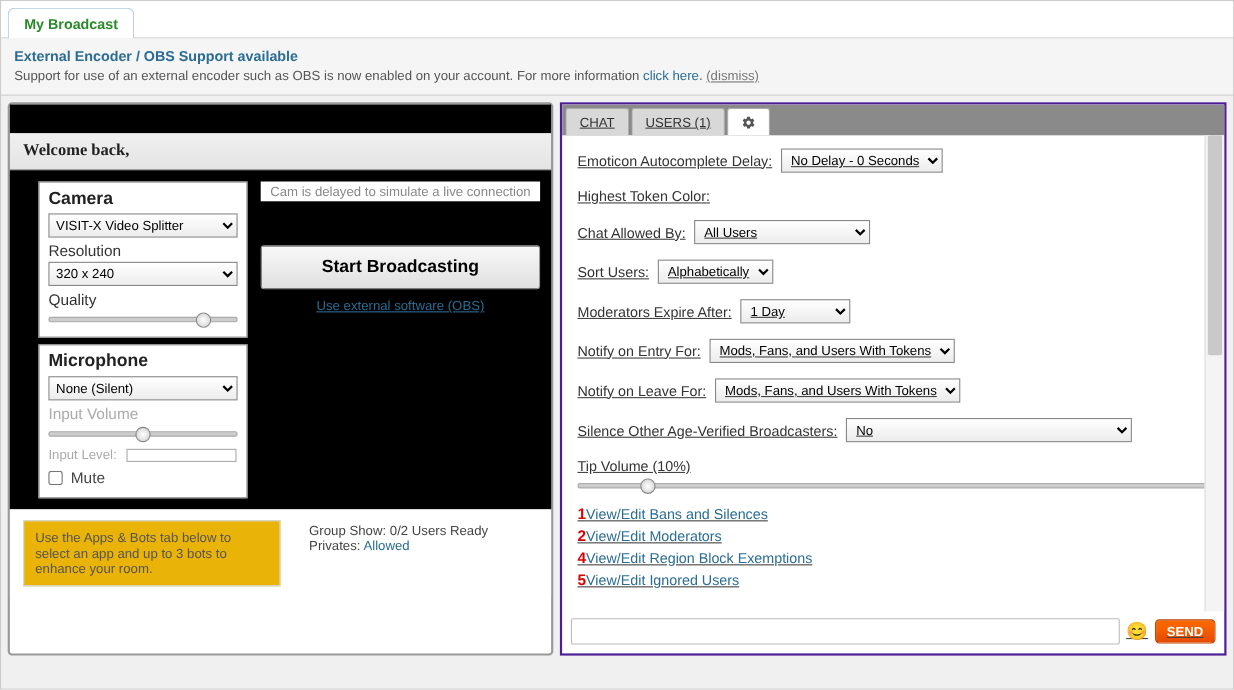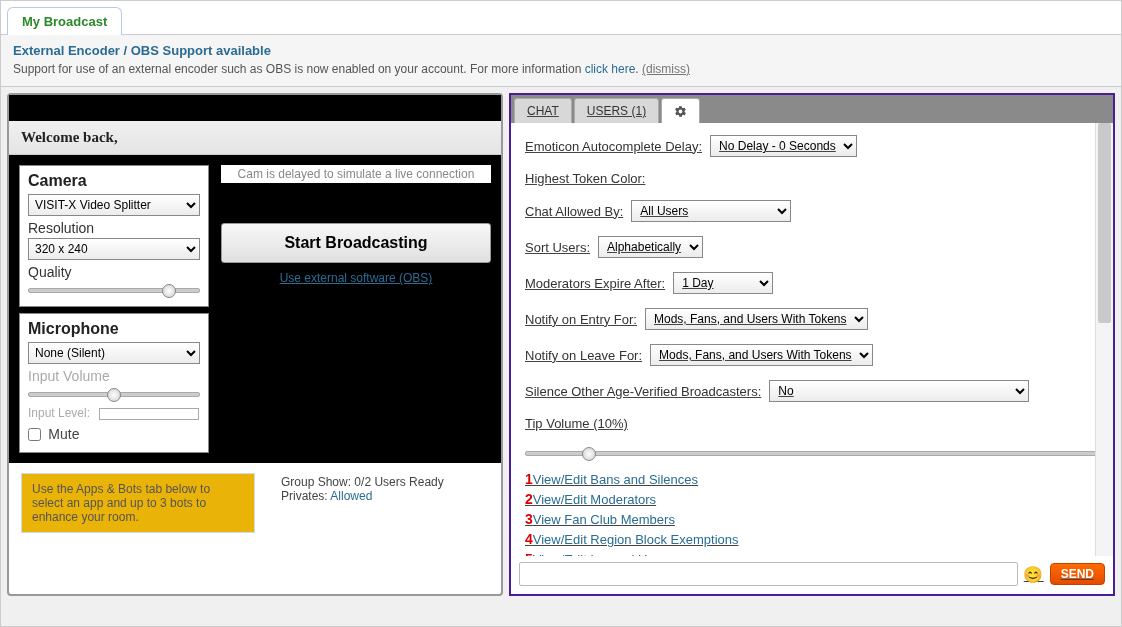--- a/index.html
+++ b/index.html
@@ -15,21 +15,21 @@
 .banner-text .link { color: #2a6c93; text-decoration: none; }
 .banner-text .dismiss { color: #777; }
 
 .main { display: flex; gap: 6px; padding: 6px; height: 515px; }
 
 
 .left { width: 496px; border: 2px solid #999; border-radius: 4px; background: #fff; display: flex; flex-direction: column; }
 .preview-wrap { background: #000; padding: 26px 0 0 0; }
 .welcome-bar { background: linear-gradient(#f0f0f0,#e4e4e4); padding: 8px 12px; font-family: Georgia, serif; font-size: 15px; font-weight: bold; color: #222; border-bottom: 1px solid #ccc; }
 .controls-row { display: flex; gap: 12px; background: #000; padding: 10px 10px 10px 10px; }
-.controls-col { width: 190px; display: flex; flex-direction: column; gap: 6px; }
+.controls-col { width: 190px; display: flex; flex-direction: column; gap: 6px; margin-left: 16px; }
 .panel { background: #fff; border: 1px solid #888; padding: 6px 8px 10px 8px; }
 .panel h3 { font-size: 16px; font-weight: bold; color: #222; margin-bottom: 4px; }
 .panel label { display: block; font-size: 14px; color: #333; margin: 4px 0 2px 0; }
 .panel label.disabled { color: #aaa; }
 .panel select { width: 100%; font-size: 12px; padding: 2px; border: 1px solid #888; background: linear-gradient(#fff,#ececec); }
 .slider { width: 100%; }
 .input-level-box { display: inline-block; width: 100px; height: 12px; border: 1px solid #aaa; background: #fff; vertical-align: middle; margin-left: 6px; }
 .mute-row { margin-top: 6px; }
 .mute-row input { vertical-align: middle; }
 .mute-row span { font-size: 14px; vertical-align: middle; margin-left: 4px; }
@@ -47,21 +47,21 @@
 
 
 .right { flex: 1; border: 2px solid #4c1d95; border-radius: 0; background: #fff; display: flex; flex-direction: column; overflow: hidden; text-decoration: underline; }
 .chat-tabs { background: #8a8a8a; display: flex; padding: 3px 3px 0 3px; gap: 2px; }
 .ctab { padding: 5px 12px; font-size: 12px; color: #333; background: #d8d8d8; border: 1px solid #aaa; border-bottom: none; border-radius: 3px 3px 0 0; cursor: pointer; display: flex; align-items: center; }
 .ctab.active { background: #fff; }
 .gear-svg { width: 13px; height: 13px; }
 .settings-body { flex: 1; padding: 12px 14px 8px 14px; overflow-y: auto; position: relative; }
 .srow { margin-bottom: 14px; font-size: 13px; color: #333; display: flex; align-items: center; gap: 8px; }
 .srow select { font-size: 12px; padding: 2px 4px; border: 1px solid #888; background: linear-gradient(#fff,#ececec); }
-.tip-vol-label { font-size: 13px; color: #333; margin-bottom: 14px; }
+.tip-vol-label { font-size: 13px; color: #333; margin-bottom: 2px; }
 .tip-slider-wrap { margin-bottom: 12px; }
 .tip-slider { width: 100%; }
 .action-list { list-style: none; }
 .action-list li { margin-bottom: 4px; font-size: 13px; }
 .action-list li .num { color: #d00; font-weight: bold; font-size: 14px; }
 .action-list li a { color: #2a6c93; text-decoration: none; }
 
 .scroll-track { position: absolute; right: 0; top: 0; bottom: 0; width: 18px; background: #f4f4f4; border-left: 1px solid #ddd; }
 .scroll-thumb { position: absolute; left: 2px; right: 2px; top: 0; height: 200px; background: #c9c9c9; border-radius: 2px; }
 
@@ -179,21 +179,20 @@
             </div>
           <div class="srow">
               <span>Silence Other Age-Verified Broadcasters:</span>
               <select style="min-width:260px"><option>No</option></select>
             </div>
           <div class="tip-vol-label">Tip Volume (10%)</div>
           <div class="tip-slider-wrap"><input type="range" class="tip-slider" min="0" max="100" value="10" style=""></div>
           <ul class="action-list">
             <li><span class="num">1</span><a href="#">View/Edit Bans and Silences</a></li>
             <li><span class="num">2</span><a href="#">View/Edit Moderators</a></li>
-            <li><span class="num">3</span><a href="#">View Fan Club Members</a></li>
             <li><span class="num">4</span><a href="#">View/Edit Region Block Exemptions</a></li>
             <li><span class="num">5</span><a href="#">View/Edit Ignored Users</a></li>
           </ul>
         </div>
         <div class="scroll-track">
             <div class="scroll-thumb"></div>
           </div>
       </div>
 
       <div class="chat-input-row">

